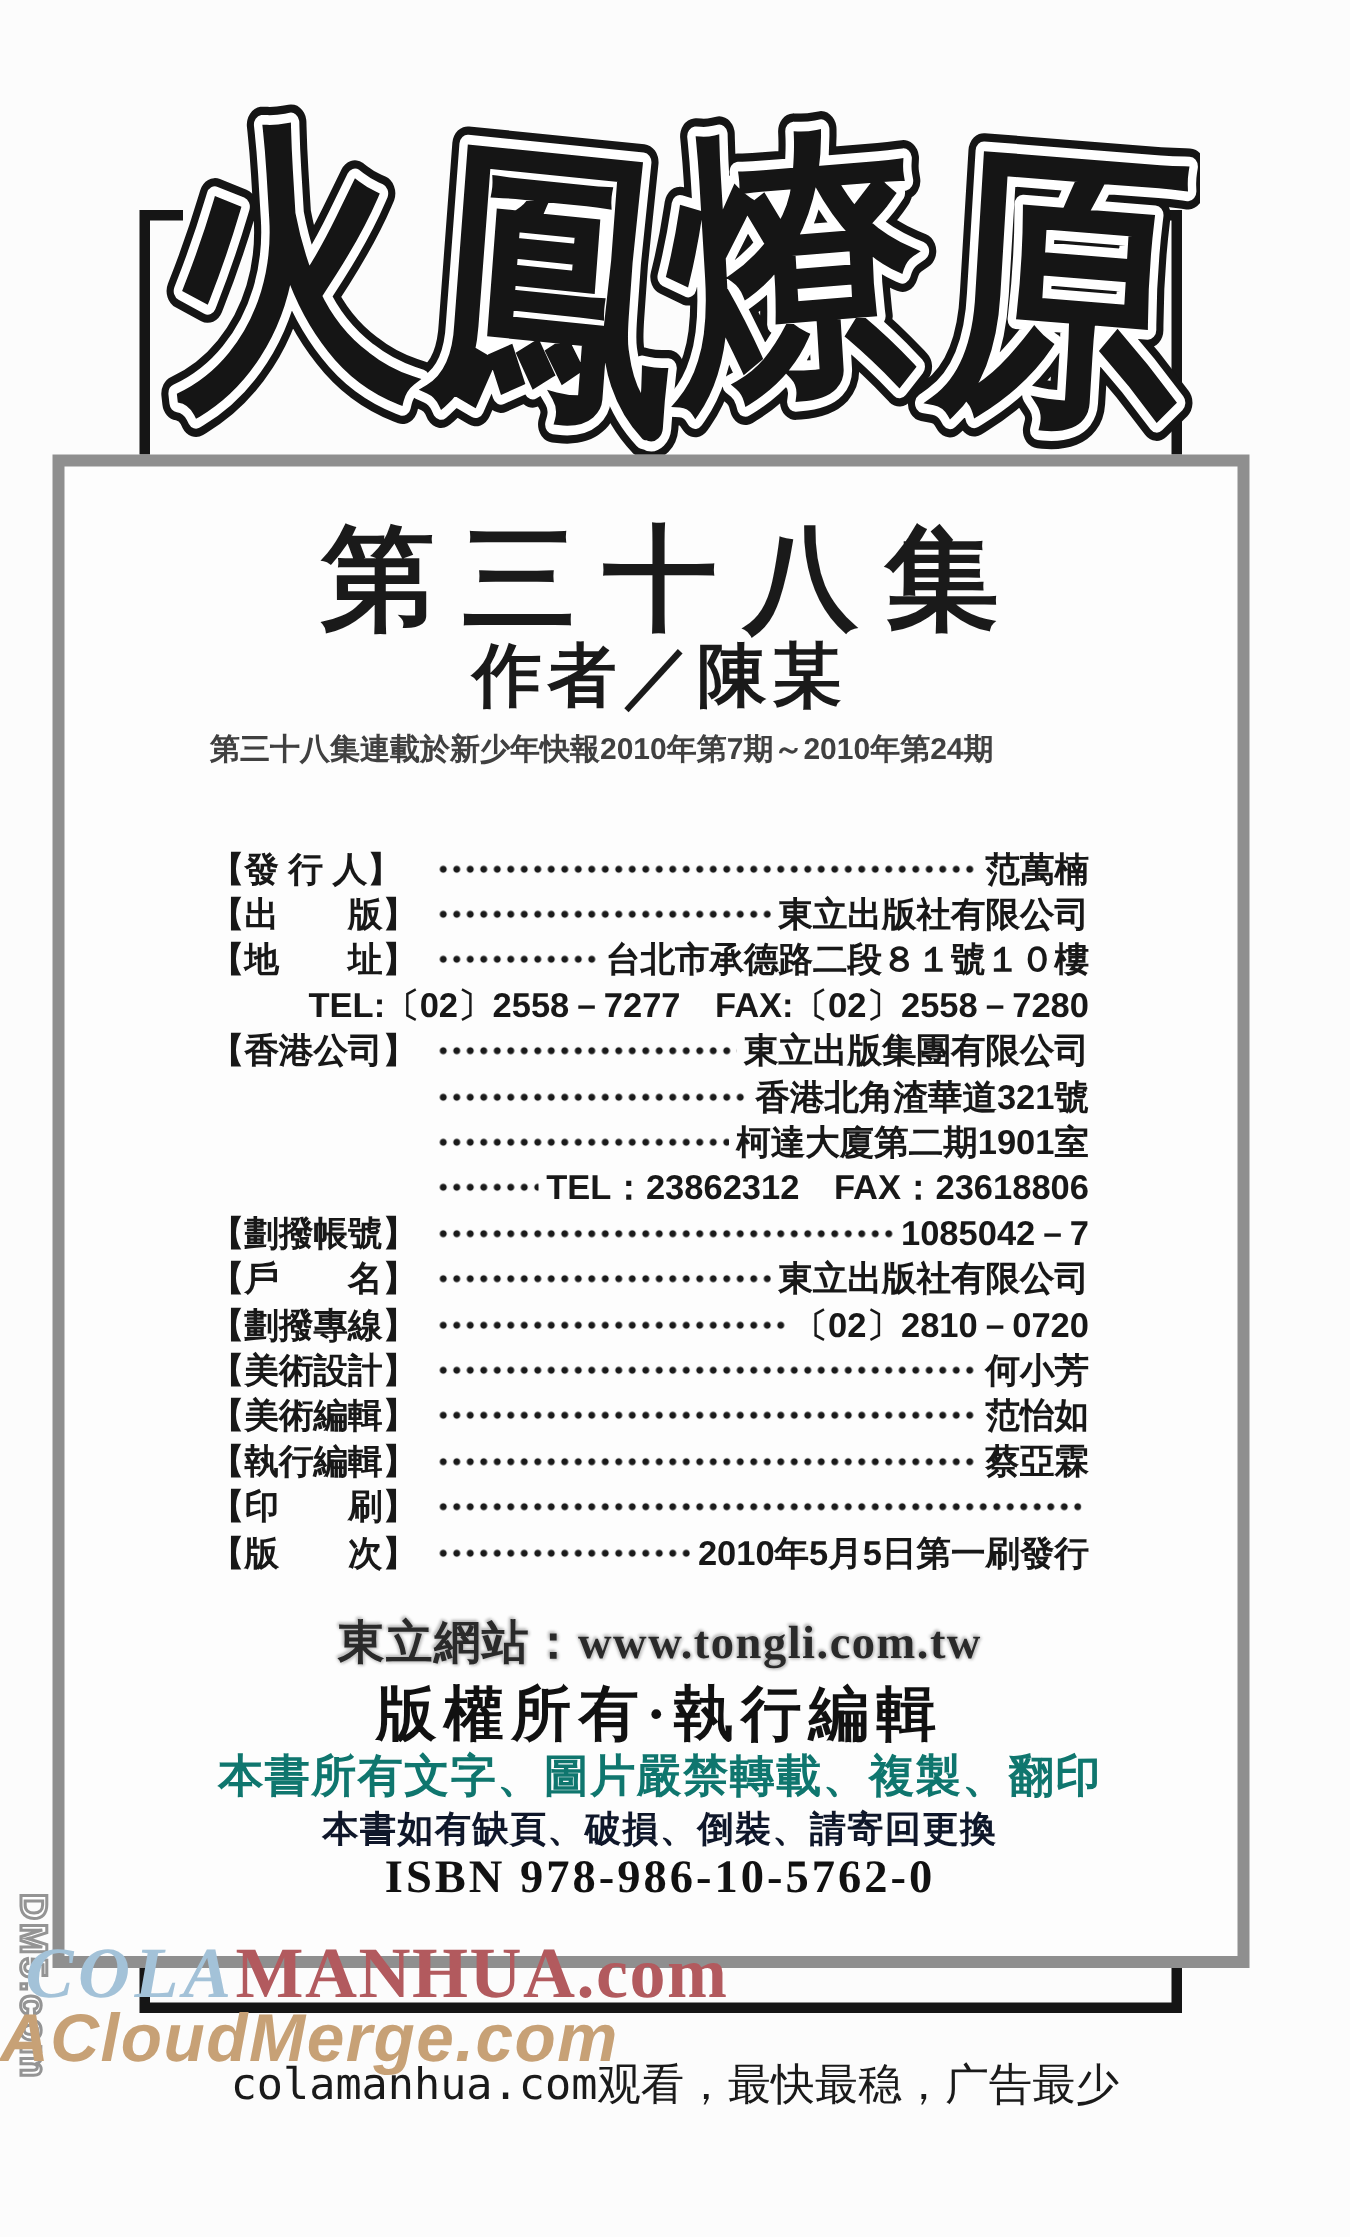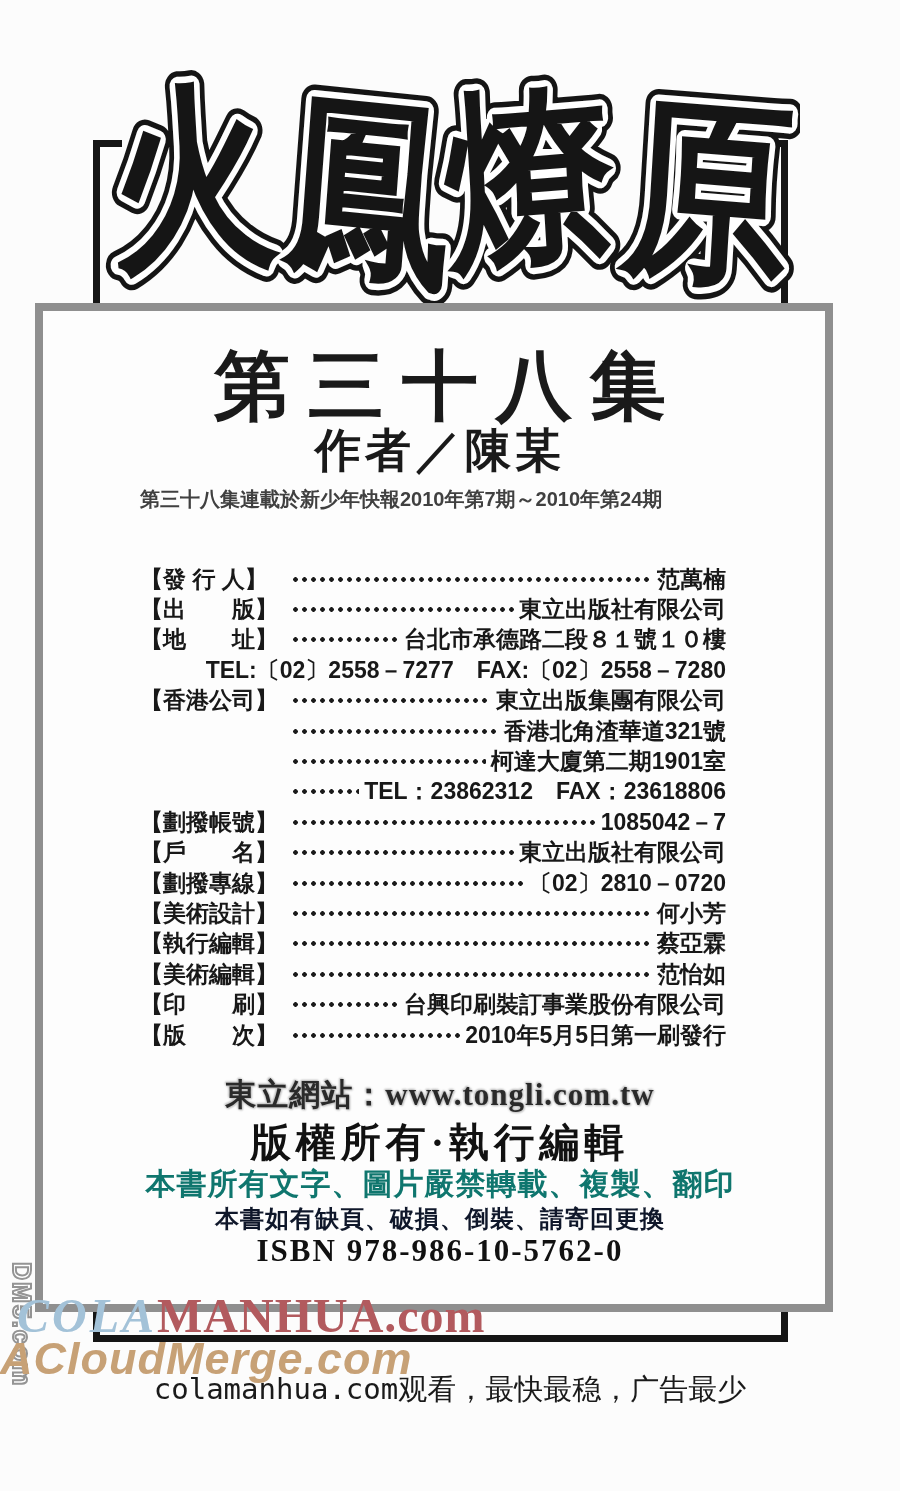--- a/index.html
+++ b/index.html
@@ -164,33 +164,32 @@
       <span class="clabel">【劃撥專線】</span>
       <span class="cleader"></span>
       <span class="cvalue">〔02〕2810－0720</span>
     </div>
     <div class="crow">
       <span class="clabel">【美術設計】</span>
       <span class="cleader"></span>
       <span class="cvalue">何小芳</span>
     </div>
     <div class="crow">
+      <span class="clabel">【美術編輯】</span>
+      <span class="cleader"></span>
+      <span class="cvalue">范怡如</span>
+    </div>
+    <div class="crow">
       <span class="clabel">【執行編輯】</span>
       <span class="cleader"></span>
       <span class="cvalue">蔡亞霖</span>
     </div>
     <div class="crow">
-      <span class="clabel">【美術編輯】</span>
-      <span class="cleader"></span>
-      <span class="cvalue">范怡如</span>
-    </div>
-    <div class="crow">
       <span class="clabel">【印　　刷】</span>
       <span class="cleader"></span>
-      <span class="cvalue">台興印刷裝訂事業股份有限公司</span>
     </div>
     <div class="crow">
       <span class="clabel">【版　　次】</span>
       <span class="cleader"></span>
       <span class="cvalue">2010年5月5日第一刷發行</span>
     </div>
   </div>
 
 <div class="website-line">東立網站：www.tongli.com.tw</div>
 <div class="copyright-line">版權所有·執行編輯</div>

